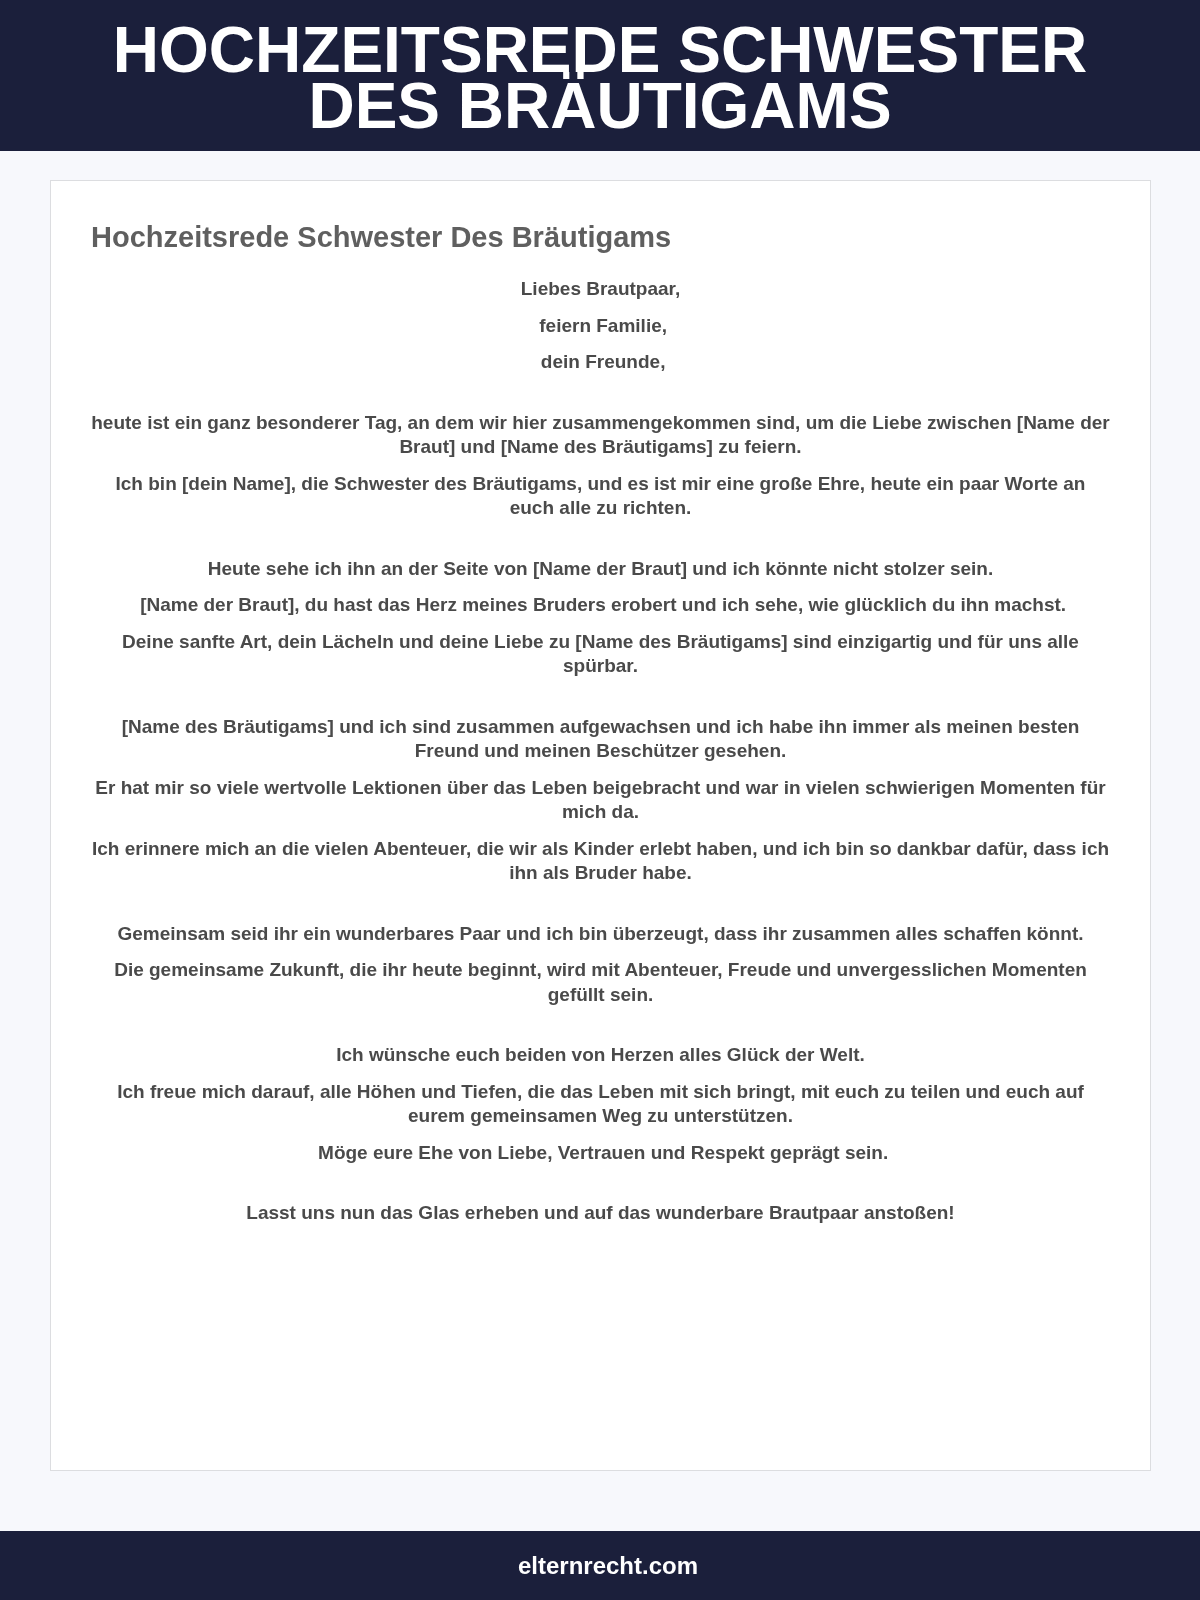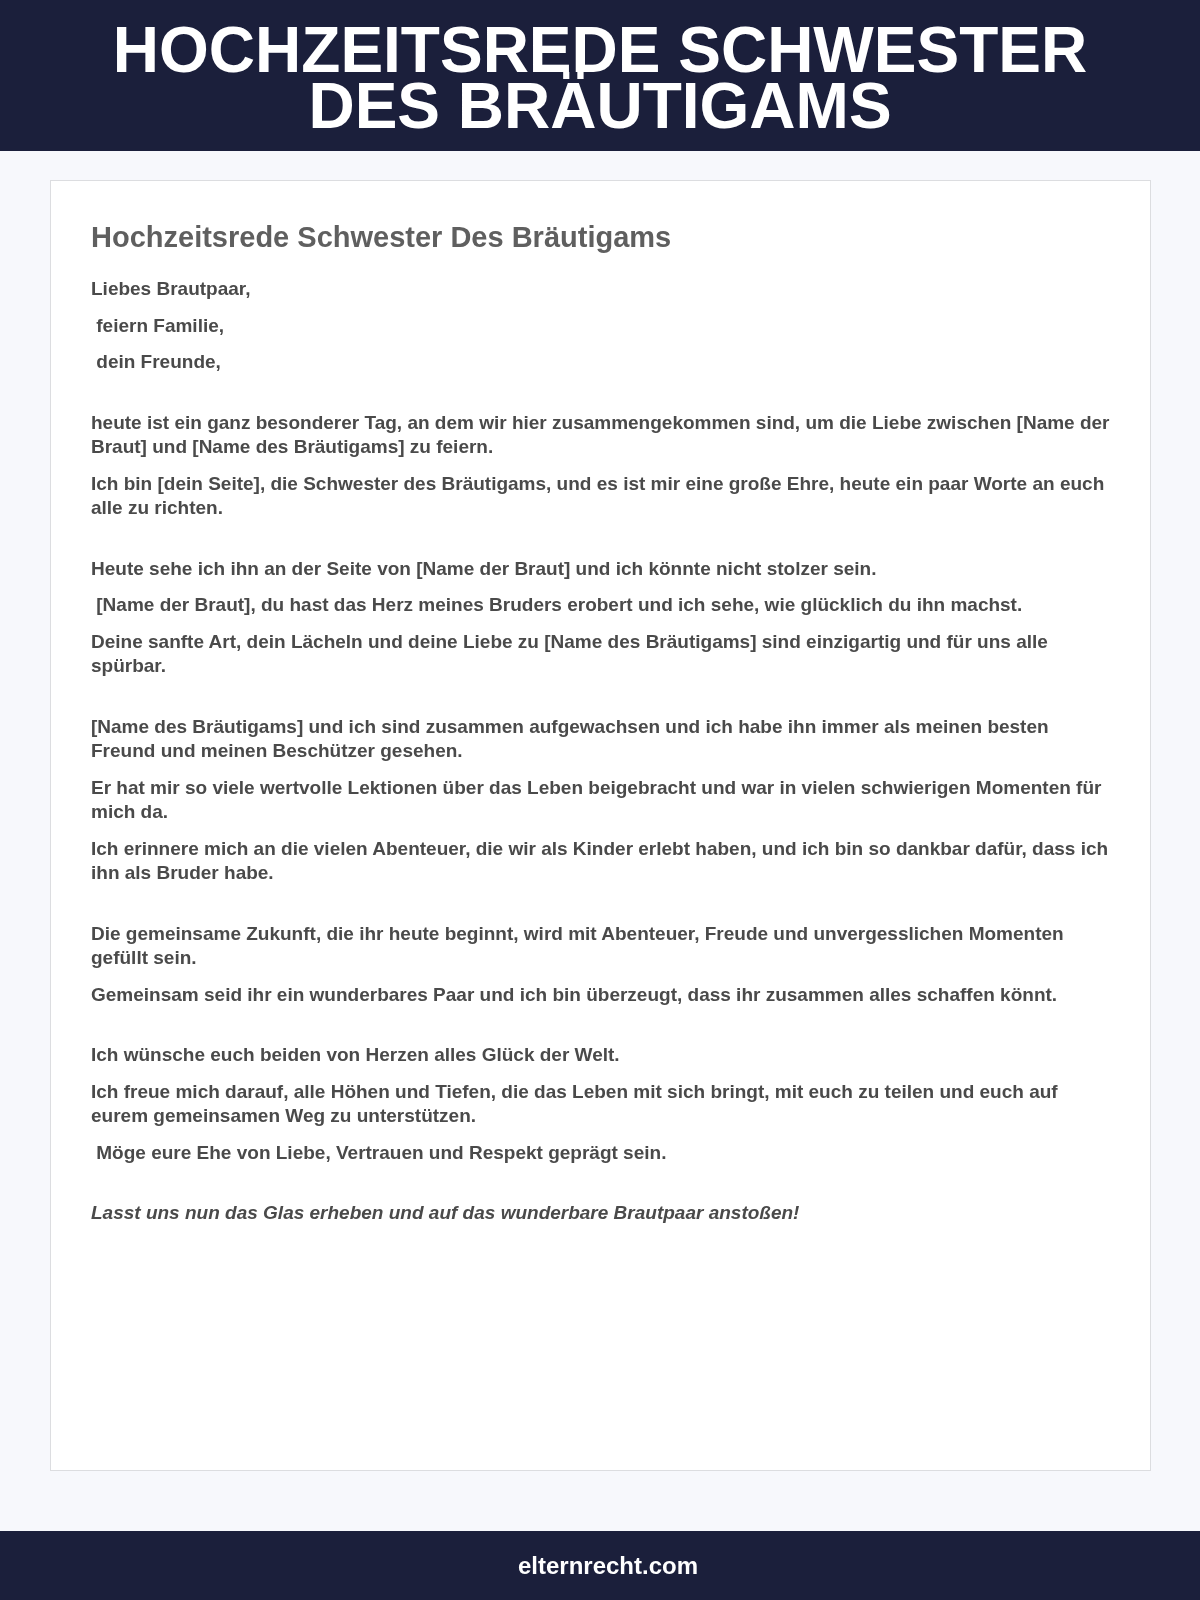--- a/index.html
+++ b/index.html
@@ -53,22 +53,23 @@
     .para {
       color: #4a4a4a;
       font-size: 19px;
       font-weight: bold;
       line-height: 24.5px;
       margin-bottom: 12px;
       white-space: pre-wrap;
     }
     .section {
       margin-bottom: 36px;
+      text-align: center;
     }
-    .section:last-child { margin-bottom: 8px; font-style: italic; }
+    .section:last-child { margin-bottom: 8px; }
     .footer {
       position: absolute;
       left: 0; top: 1531px;
       width: 1200px;
       height: 69px;
       background: #1b1f3b;
       display: flex;
       align-items: center;
       justify-content: center;
       padding-left: 16px;
@@ -91,38 +92,38 @@
     <h2 class="doc-title">Hochzeitsrede Schwester Des Bräutigams</h2>
 
     <div class="section">
       <p class="para">Liebes Brautpaar,</p>
       <p class="para"> feiern Familie,</p>
       <p class="para"> dein Freunde,</p>
     </div>
 
     <div class="section">
       <p class="para">heute ist ein ganz besonderer Tag, an dem wir hier zusammengekommen sind, um die Liebe zwischen [Name der Braut] und [Name des Bräutigams] zu feiern.</p>
-      <p class="para">Ich bin [dein Seite], die Schwester des Bräutigams, und es ist mir eine große Ehre, heute ein paar Worte an euch alle zu richten.</p>
+      <p class="para">Ich bin [dein Name], die Schwester des Bräutigams, und es ist mir eine große Ehre, heute ein paar Worte an euch alle zu richten.</p>
     </div>
 
     <div class="section">
       <p class="para">Heute sehe ich ihn an der Seite von [Name der Braut] und ich könnte nicht stolzer sein.</p>
       <p class="para"> [Name der Braut], du hast das Herz meines Bruders erobert und ich sehe, wie glücklich du ihn machst.</p>
       <p class="para">Deine sanfte Art, dein Lächeln und deine Liebe zu [Name des Bräutigams] sind einzigartig und für uns alle spürbar.</p>
     </div>
 
     <div class="section">
       <p class="para">[Name des Bräutigams] und ich sind zusammen aufgewachsen und ich habe ihn immer als meinen besten Freund und meinen Beschützer gesehen.</p>
       <p class="para">Er hat mir so viele wertvolle Lektionen über das Leben beigebracht und war in vielen schwierigen Momenten für mich da.</p>
       <p class="para">Ich erinnere mich an die vielen Abenteuer, die wir als Kinder erlebt haben, und ich bin so dankbar dafür, dass ich ihn als Bruder habe.</p>
     </div>
 
     <div class="section">
+      <p class="para">Gemeinsam seid ihr ein wunderbares Paar und ich bin überzeugt, dass ihr zusammen alles schaffen könnt.</p>
       <p class="para">Die gemeinsame Zukunft, die ihr heute beginnt, wird mit Abenteuer, Freude und unvergesslichen Momenten gefüllt sein.</p>
-      <p class="para">Gemeinsam seid ihr ein wunderbares Paar und ich bin überzeugt, dass ihr zusammen alles schaffen könnt.</p>
     </div>
 
     <div class="section">
       <p class="para">Ich wünsche euch beiden von Herzen alles Glück der Welt.</p>
       <p class="para">Ich freue mich darauf, alle Höhen und Tiefen, die das Leben mit sich bringt, mit euch zu teilen und euch auf eurem gemeinsamen Weg zu unterstützen.</p>
       <p class="para"> Möge eure Ehe von Liebe, Vertrauen und Respekt geprägt sein.</p>
     </div>
 
     <div class="section">
       <p class="para">Lasst uns nun das Glas erheben und auf das wunderbare Brautpaar anstoßen!</p>

